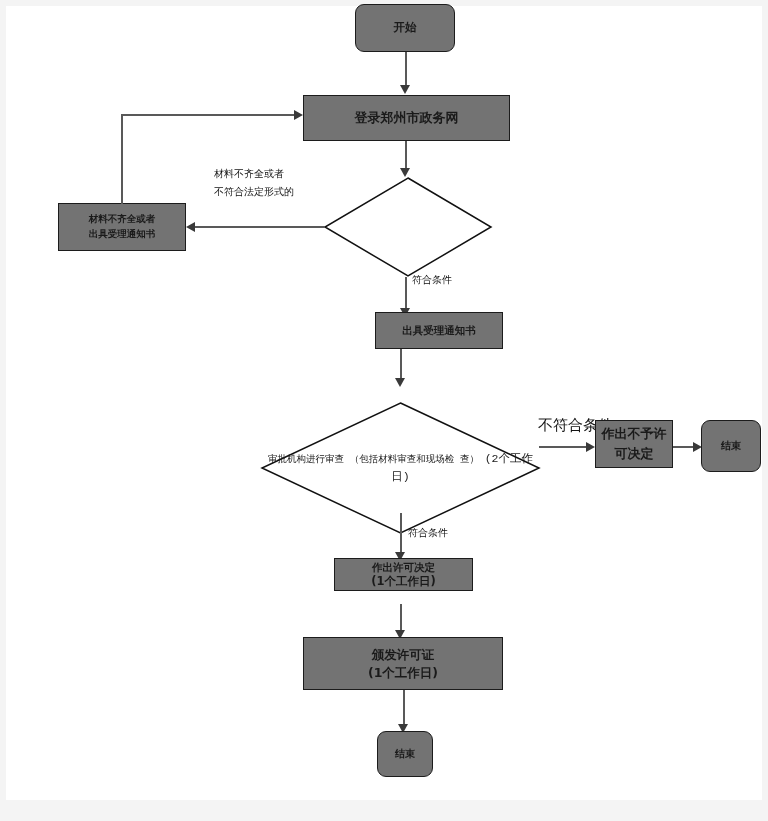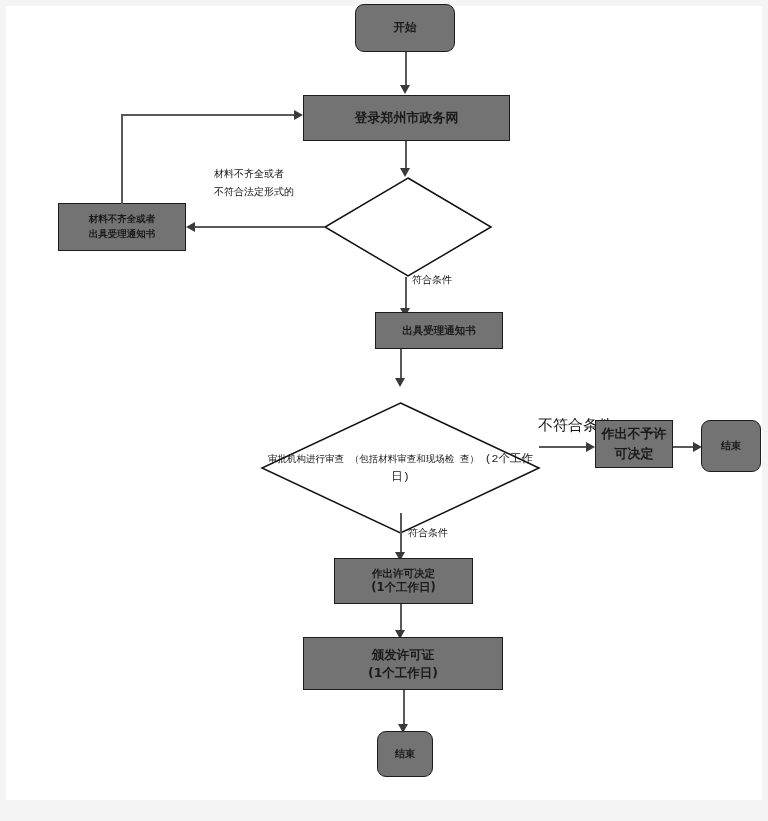--- a/index.html
+++ b/index.html
@@ -200,21 +200,21 @@
     <span class="ln">结束</span>
   </div>
 
   <div class="edge-label" style="left:408px; top:524px; font-size:10px;">
     <span class="ln">符合条件</span>
   </div>
 
   <div class="line vline" style="left:400px; top:513px; width:1.6px; height:44px;"></div>
   <div class="arrow arrow-down" style="left:395px; top:552px;"></div>
 
-  <div class="node rect" style="left:334px; top:558px; width:139px; height:46px; font-size:10.5px; line-height:1.35;justify-content:center;">
+  <div class="node rect" style="left:334px; top:558px; width:139px; height:33px; font-size:10.5px; line-height:1.35;justify-content:center;">
     <span class="ln">作出许可决定</span>
     <span class="ln" style="font-size:11.5px;">(1个工作日)</span>
   </div>
 
   <div class="line vline" style="left:400px; top:604px; width:1.6px; height:30px;"></div>
   <div class="arrow arrow-down" style="left:395px; top:630px;"></div>
 
   <div class="node rect" style="left:303px; top:637px; width:200px; height:53px; font-size:12.5px; line-height:1.4;">
     <span class="ln">颁发许可证</span>
     <span class="ln">(1个工作日)</span>

